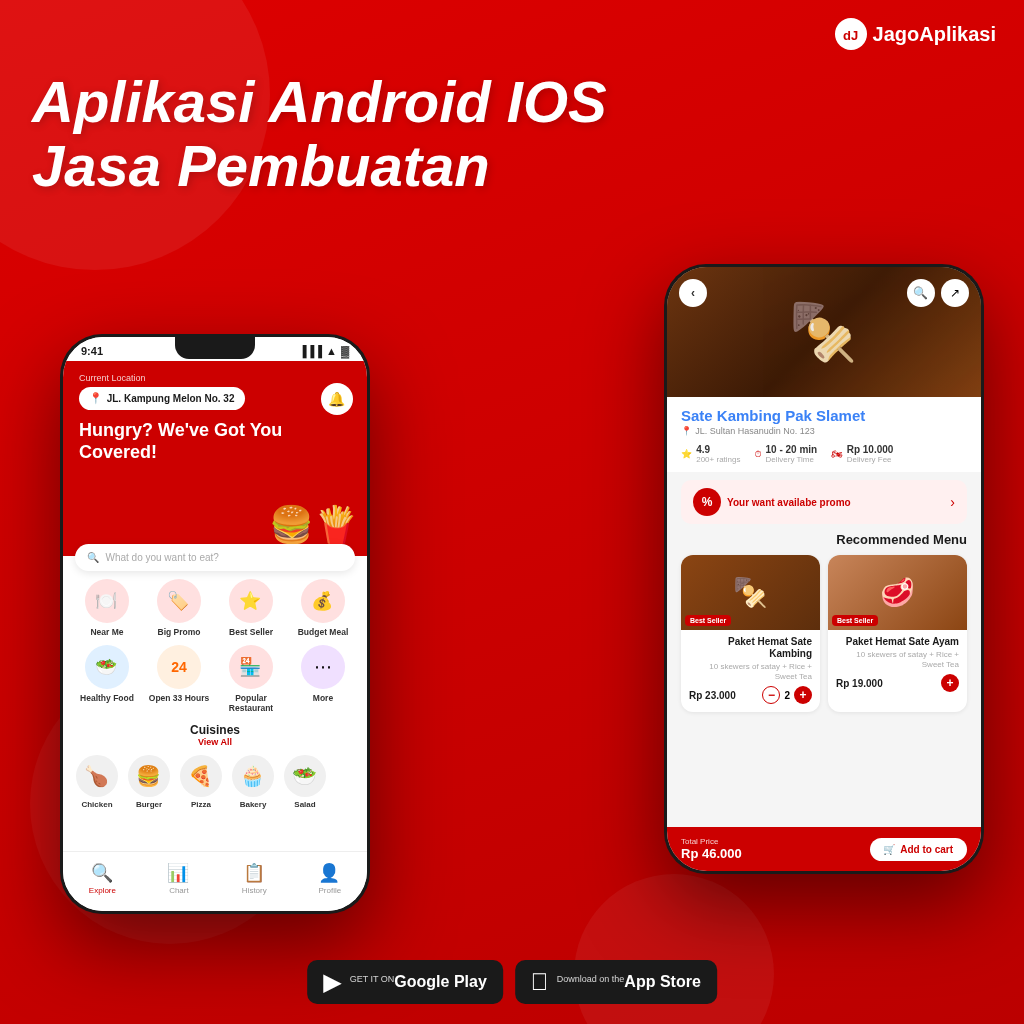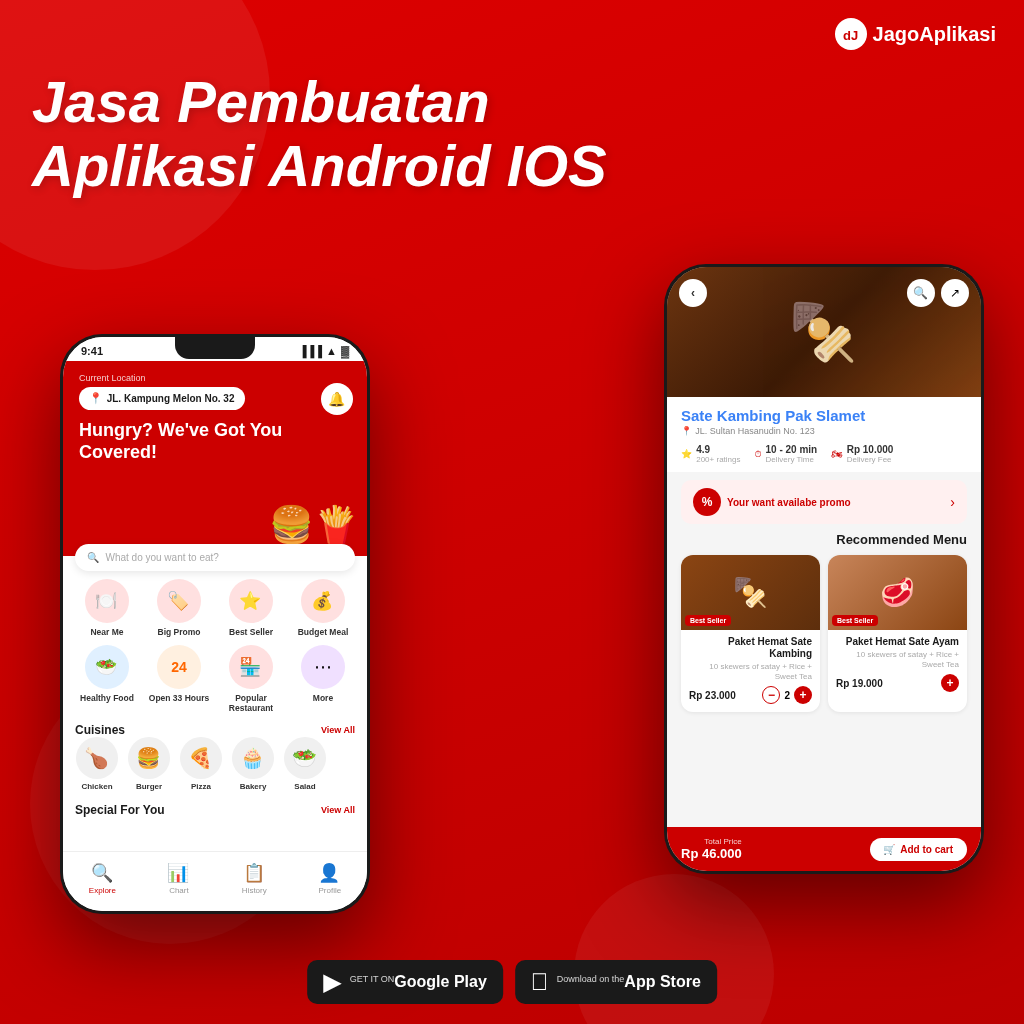--- a/index.html
+++ b/index.html
@@ -271,21 +271,23 @@
       font-size: 8.5px;
       font-weight: 600;
       text-align: center;
       color: #333;
     }
 
     .section-header {
       display: flex;
       justify-content: space-between;
       align-items: center;
+      margin-bottom: 8px;
       margin-top: 4px;
+      flex-direction: column;
     }
     .section-title {
       font-size: 12px;
       font-weight: 800;
       color: #1a1a1a;
     }
     .view-all {
       font-size: 9px;
       color: #cc0000;
       font-weight: 600;
@@ -558,21 +560,20 @@
       position: absolute;
       bottom: 0;
       left: 0;
       right: 0;
       background: #cc0000;
       border-radius: 0;
       padding: 10px 14px;
       display: flex;
       justify-content: space-between;
       align-items: center;
-      text-align: right;
     }
     .cart-price-label {
       font-size: 8px;
       color: rgba(255,255,255,0.8);
     }
     .cart-price-val {
       font-size: 13px;
       font-weight: 800;
       color: white;
     }
@@ -640,22 +641,22 @@
   <div class="logo">
     <div class="logo-icon">
       <svg width="20" height="20" viewBox="0 0 20 20">
         <text x="2" y="16" font-size="13" font-weight="900" fill="#cc0000">dJ</text>
       </svg>
     </div>
     <span>JagoAplikasi</span>
   </div>
 
   <div class="headline">
+    <div>Aplikasi Android IOS</div>
     <div>Jasa Pembuatan</div>
-    <div>Aplikasi Android IOS</div>
   </div>
 
   <div class="phones-container">
 
     <div class="phone-left">
       <div class="phone-left-inner">
         <div class="notch"></div>
 
         <div class="status-bar dark">
           <span>9:41</span>

